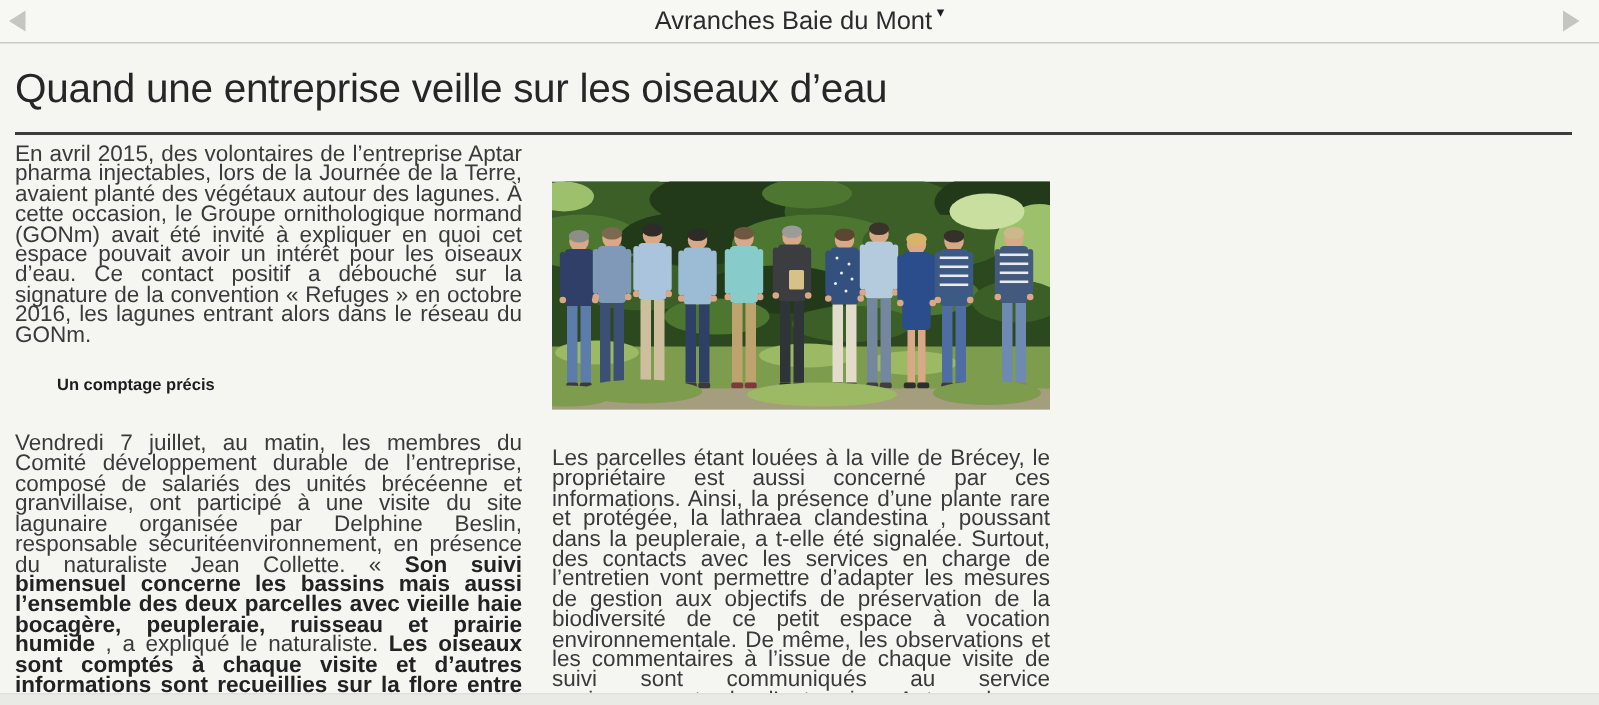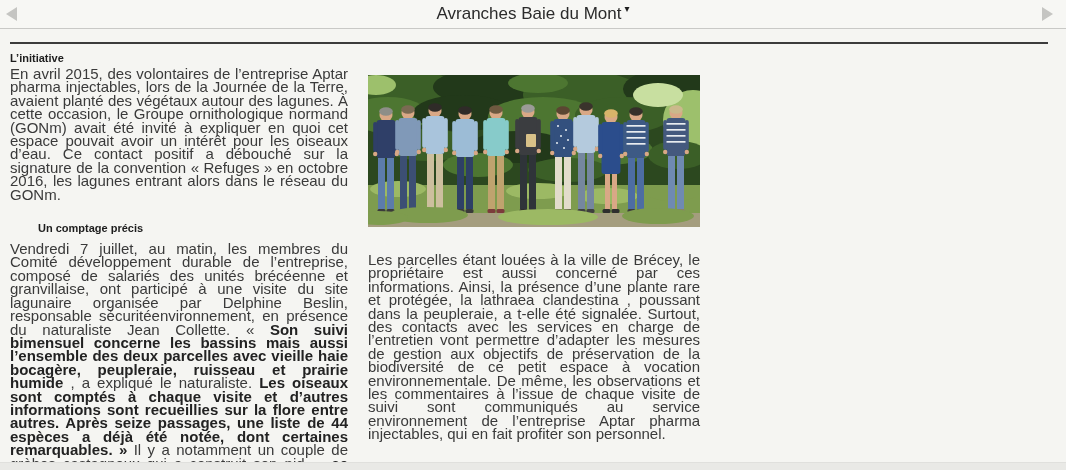--- a/index.html
+++ b/index.html
@@ -37,21 +37,21 @@
   .article-lede {
     margin-top:15px;
     font-size:19px; font-weight:400; line-height:26px; color:#2a2a2a;
     max-width:1040px;
   }
   .rule { margin-top:13px; border-top:2px solid #3c3c3c; width:1038px; }
   .cols { display:flex; gap:20px; margin-top:6px; }
   .col-left  { width:338px; }
   .col-right { width:332px; }
   .sec-heading { font-size:11px; font-weight:700; color:#1d1d1d; margin:2px 0 3px; }
-  .sec-heading.second { margin-top:21px; margin-bottom:8px;padding-left:28px; }
+  .sec-heading.second { margin-top:21px; margin-bottom:26px;padding-left:28px; }
   p.body {
     font-size:15px; line-height:13.4px; text-align:justify; color:#3a3a3a;
   }
   p.body .b { font-weight:700; color:#222; }
   .photo-wrap { margin-top:25px; width:332px; height:152px; cursor:pointer; }
   .photo-wrap svg { display:block; }
   .col-right p.body { margin-top:26px; }
   
   .bottom-bar {
     position:absolute; left:0; bottom:0; width:1066px; height:8px;
@@ -68,25 +68,25 @@
   <div class="section-title">
     <span>Avranches Baie du Mont</span>
     <span class="caret">▾</span>
   </div>
   <button class="nav-btn next" title="page suivante">
     <span class="tri-right"></span>
   </button>
 </header>
 
 <main class="article">
+  <h1 class="article-title">Quand une entreprise veille sur les oiseaux d’eau</h1>
   <div class="rule"></div>
 
   <div class="cols">
     <div class="col-left">
-      <h2 class="sec-heading">L’initiative</h2>
       <p class="body"><span>En avril 2015, des volontaires de l’entreprise Aptar pharma injectables, lors de la Journée de la Terre, avaient planté des végétaux autour des lagunes. À cette occasion, le Groupe ornithologique normand (GONm) avait été invité à expliquer en quoi cet espace pouvait avoir un intérêt pour les oiseaux d’eau. Ce contact positif a débouché sur la signature de la convention « Refuges » en octobre 2016, les lagunes entrant alors dans le réseau du GONm.</span></p>
       <h2 class="sec-heading second">Un comptage précis</h2>
       <p class="body"><span>Vendredi 7 juillet, au matin, les membres du Comité développement durable de l’entreprise, composé de salariés des unités brécéenne et granvillaise, ont participé à une visite du site lagunaire organisée par Delphine Beslin, responsable sécuritéenvironnement, en présence du naturaliste Jean Collette. « </span><span class="b">Son suivi bimensuel concerne les bassins mais aussi l’ensemble des deux parcelles avec vieille haie bocagère, peupleraie, ruisseau et prairie humide</span><span> , a expliqué le naturaliste. </span><span class="b">Les oiseaux sont comptés à chaque visite et d’autres informations sont recueillies sur la flore entre autres. Après seize passages, une liste de 44 espèces a déjà été notée, dont certaines remarquables. »</span><span> Il y a notamment un couple de grèbes castagneux qui a construit son nid, « </span><span class="b">ce qui prouve que les eaux traitées ont retrouvé des qualités suffisantes pour abriter les proies qui vont nourrir la nichée à venir »</span></p>
     </div>
 
     <div class="col-right">
       <div class="photo-wrap">
         <svg id="photo-svg" width="332" height="152" viewBox="0 0 332 152" preserveAspectRatio="none" role="img" aria-label="Groupe de onze membres du Comité développement durable posant devant la haie du site lagunaire">
             <rect x="0" y="0" width="332" height="152" fill="#2c481f"></rect>
             <ellipse cx="40" cy="18" rx="55" ry="22" fill="#3b5f27"></ellipse>

